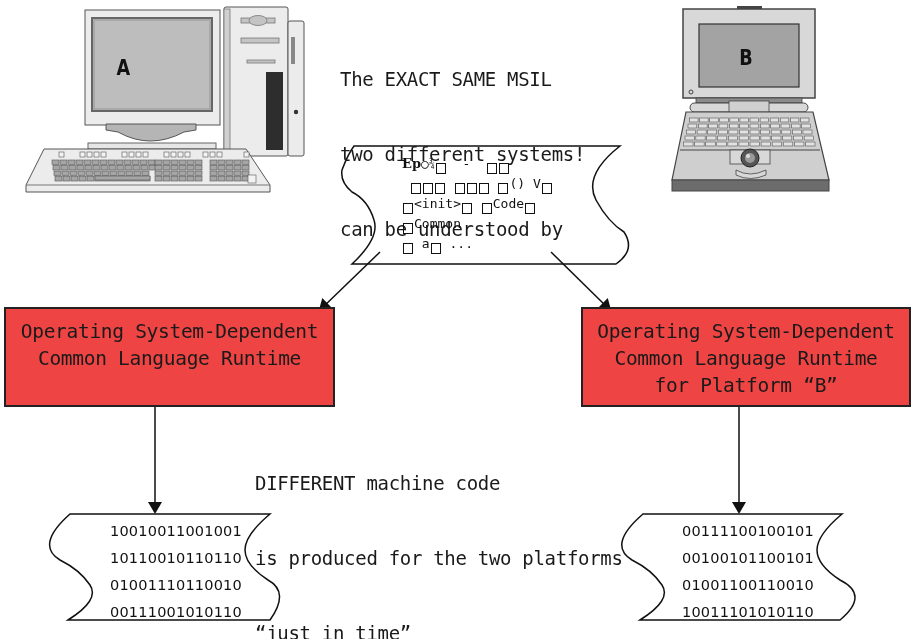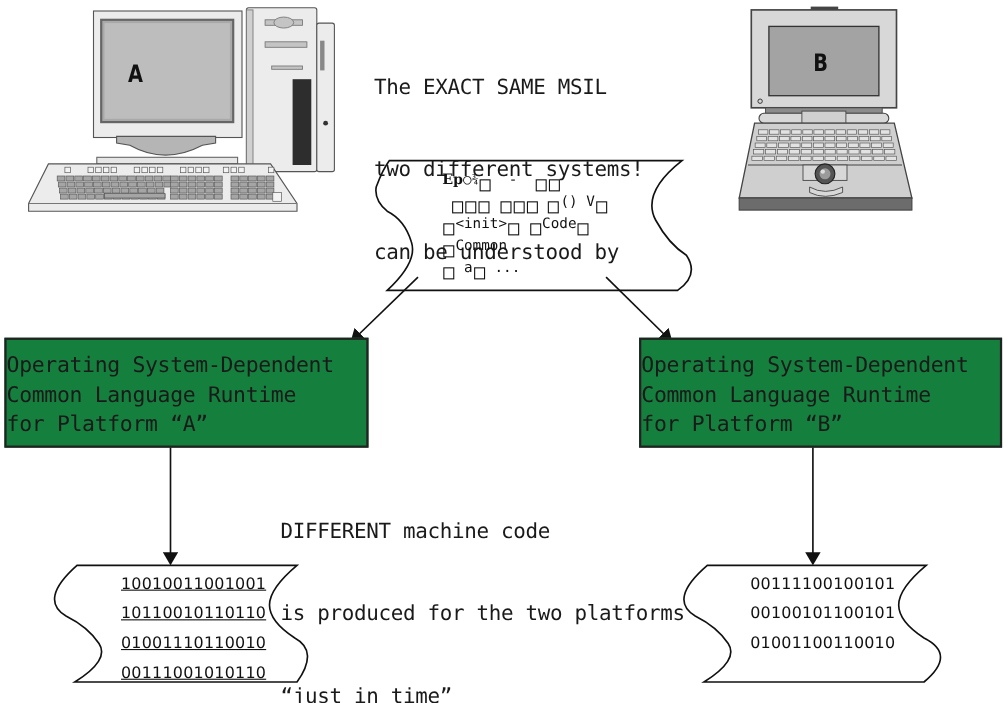--- a/index.html
+++ b/index.html
@@ -1,19 +1,19 @@
 <!DOCTYPE html>
 <html><head>
 <meta charset="utf-8">
 <style>
   html, body { margin: 0; padding: 0; background: #ffffff; }
   body { width: 916px; height: 639px; position: relative; overflow: hidden; font-family: "DejaVu Sans Mono", "Liberation Mono", monospace; color: #111; }
   #canvas { position: absolute; left: 0; top: 0; width: 916px; height: 639px; }
   .caption { position: absolute; text-align: left; font-size: 19px; line-height: 25px; color: #1a1a1a; white-space: pre; letter-spacing: -0.3px; }
-  .box { position: absolute; border: 2px solid #222; background: #15803d; box-sizing: border-box; text-align: left; font-size: 19.5px; line-height: 27px; padding-top: 9px; color: #1a1a1a; letter-spacing: -0.3px; }
+  .box { position: absolute; border: 2px solid #222; background: #ef4444; box-sizing: border-box; text-align: center; font-size: 19.5px; line-height: 27px; padding-top: 9px; color: #1a1a1a; letter-spacing: -0.3px; }
   .box span { display: block; white-space: pre; }
   .msil { position: absolute; font-size: 13px; line-height: 20px; color: #111; }
   .msil .row { white-space: pre; height: 20px; display: flex; align-items: flex-end; }
   .sq { display: inline-block; width: 10px; height: 11px; border: 1px solid #111; box-sizing: border-box; vertical-align: middle; margin: 0 1px; }
   .bin { position: absolute; font-family: "DejaVu Sans", "Liberation Sans", sans-serif; font-size: 14.5px; line-height: 27px; color: #111; letter-spacing: 0.2px; }
   .bin div { white-space: pre; }
   .screen-label { position: absolute; font-family: "DejaVu Sans", sans-serif; font-weight: bold; font-size: 22px; color: #111; transform: scaleX(0.8); }
 </style>
 </head>
 <body>
@@ -268,37 +268,37 @@
     <div class="row"><span style="font-family: &quot;DejaVu Serif&quot;, serif; font-weight: bold;">Ep</span><span>○</span><span style="font-size: 10px;">¾</span><span class="sq"></span><span>  -  </span><span class="sq"></span><span class="sq"></span></div>
     <div class="row"><span> </span><span class="sq"></span><span class="sq"></span><span class="sq"></span><span> </span><span class="sq"></span><span class="sq"></span><span class="sq"></span><span> </span><span class="sq"></span><span>() V</span><span class="sq"></span></div>
     <div class="row"><span class="sq"></span><span>&lt;init&gt;</span><span class="sq"></span><span> </span><span class="sq"></span><span>Code</span><span class="sq"></span></div>
     <div class="row"><span class="sq"></span><span>Common</span></div>
     <div class="row"><span class="sq"></span><span> a</span><span class="sq"></span><span> ...</span></div>
   </div>
 
 <div class="box" style="left:4px; top:307px; width:331px; height:100px;">
   <span>Operating System-Dependent</span>
   <span>Common Language Runtime</span>
-  <span>for Platform “A”</span>
 </div>
 <div class="box" style="left:581px; top:307px; width:330px; height:100px;">
   <span>Operating System-Dependent</span>
   <span>Common Language Runtime</span>
   <span>for Platform “B”</span>
 </div>
 
 <div class="caption" style="left:255px; top:421px; width:430px;">
   <div>DIFFERENT machine code</div>
   <div>is produced for the two platforms</div>
   <div>“just in time”</div>
 </div>
 
-<div class="bin" style="left:110px; top:518px;text-decoration:underline;">
+<div class="bin" style="left:110px; top:518px;">
   <div>10010011001001</div>
   <div>10110010110110</div>
   <div>01001110110010</div>
   <div>00111001010110</div>
 </div>
 <div class="bin" style="left:682px; top:518px;">
   <div>00111100100101</div>
   <div>00100101100101</div>
   <div>01001100110010</div>
+  <div>10011101010110</div>
 </div>
 
 </body></html>

